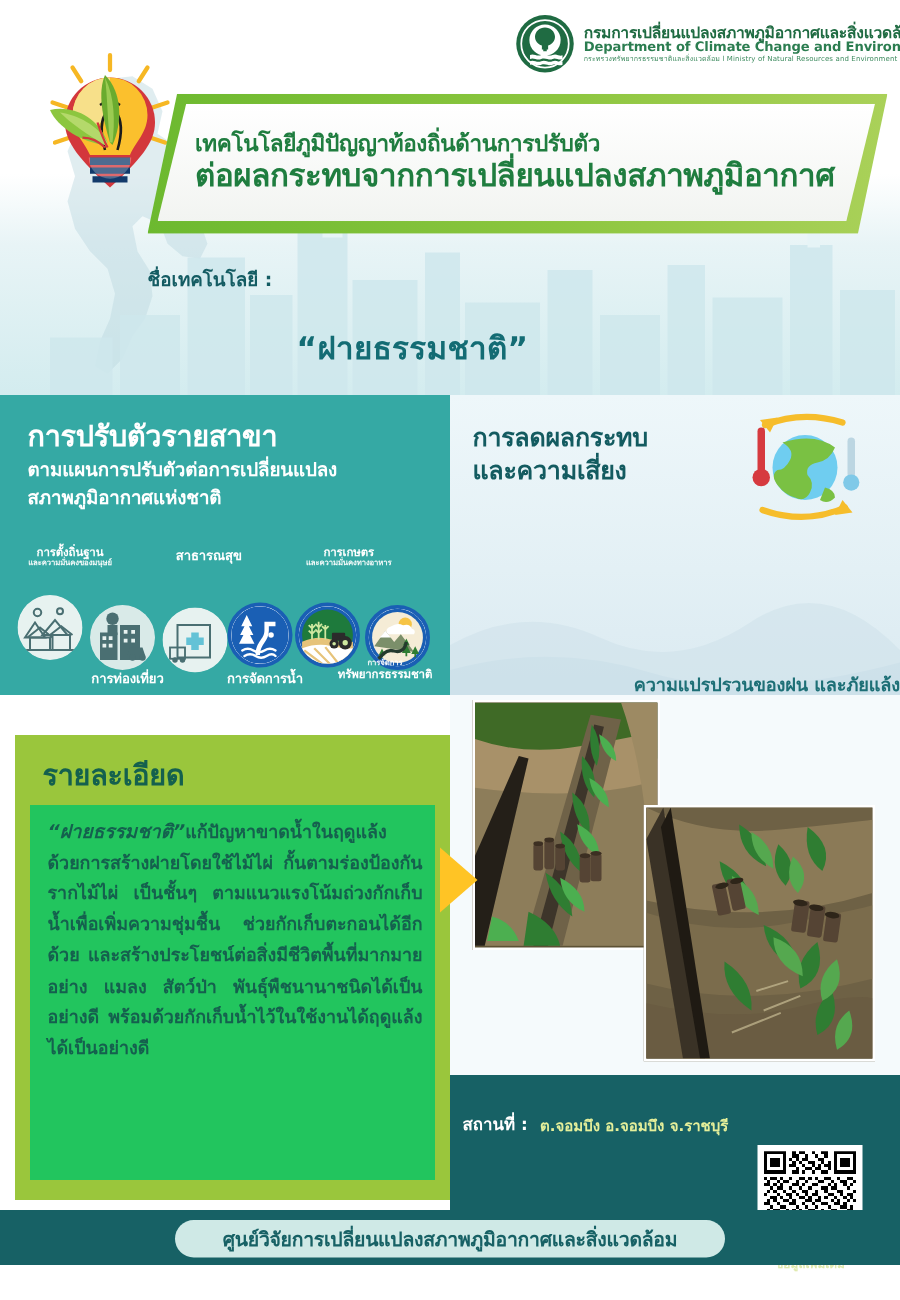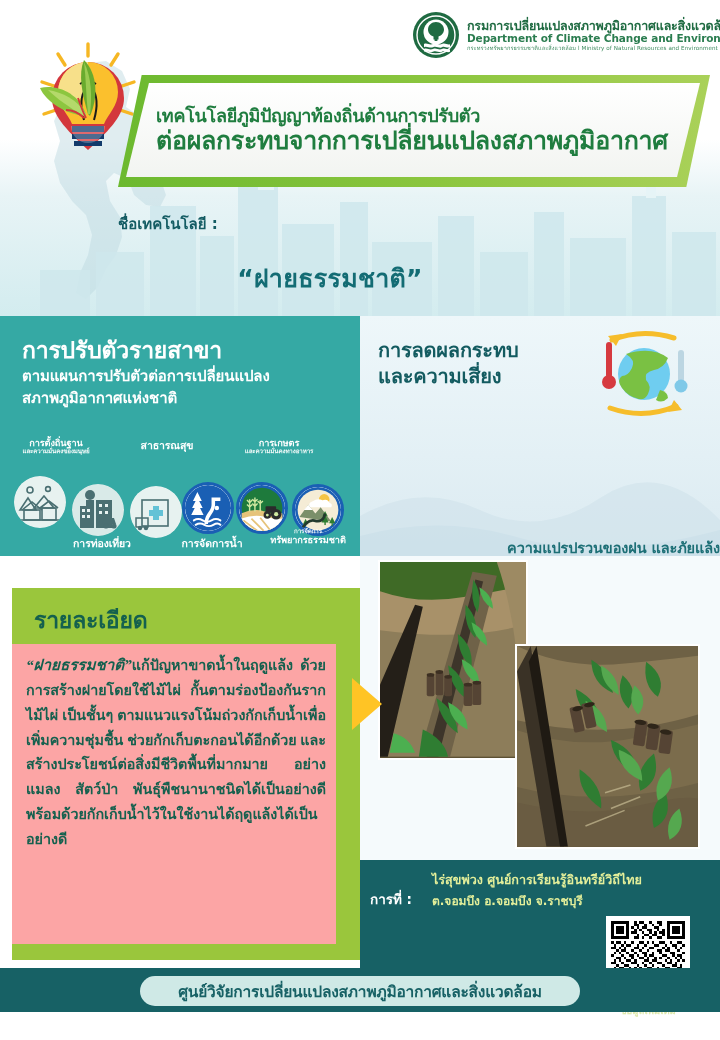--- a/index.html
+++ b/index.html
@@ -135,23 +135,22 @@
   
   .details {
     position: absolute; left: 12px; top: 556px; width: 360px; height: 372px;
     background: #9ac63c; overflow: hidden; margin-top: 32px;
   }
   .details-h {
     position: absolute; left: 22px; top: 14px;
     font-size: 23px; font-weight: bold; color: #14604e; letter-spacing: -.2px;
   }
   .details-inner {
-    position: absolute; left: 0; top: 56px; width: 324px; height: 300px;
-    background: #fca5a5;
-    font-family: Liberation Serif, serif;
+    position: absolute; left: 12px; top: 56px; width: 324px; height: 300px;
+    background: #22c55e;
   }
   .details-body {
     position: absolute; left: 14px; top: 8px; width: 300px;
     font-size: 14.3px; font-weight: bold; color: #15604e; line-height: 1.73;
     text-align: justify; text-justify: inter-word;
   }
   .details-body .lead {
     font-style: italic; font-weight: bold; font-size: 15.2px; color: #14604e;
   }
   .arrow-right {
@@ -576,22 +575,21 @@
           <ellipse cx="152" cy="88" rx="6" ry="2.6" transform="rotate(8 152 88)"></ellipse>
         </g>
         <g stroke="#c8bc94" stroke-width="1.6" fill="none" opacity=".7">
           <path d="M90 150 l26 -8 M96 166 l30 -12 M70 184 l40 -16"></path>
         </g>
       </svg>
     </div>
   </div>
 
   <div class="loc-strip">
-    <div class="loc-label">การที่ :</div>
-    <div class="loc-l1">ไร่สุขพ่วง ศูนย์การเรียนรู้อินทรีย์วิถีไทย</div>
+    <div class="loc-label">สถานที่ :</div>
     <div class="loc-l2">ต.จอมบึง อ.จอมบึง จ.ราชบุรี</div>
     <div class="qr-box">
       <svg viewBox="0 0 29 29" shape-rendering="crispEdges">
         <rect width="29" height="29" fill="#ffffff"></rect>
         <g fill="#000000">
           <path d="M0 0h7v7H0z M1 1v5h5V1z M2 2h3v3H2z"></path>
           <path d="M22 0h7v7h-7z M23 1v5h5V1z M24 2h3v3h-3z"></path>
           <path d="M0 22h7v7H0z M1 23v5h5v-5z M2 24h3v3H2z"></path>
           <rect x="9" y="0" width="1" height="1"></rect>
             <rect x="11" y="0" width="2" height="1"></rect>

